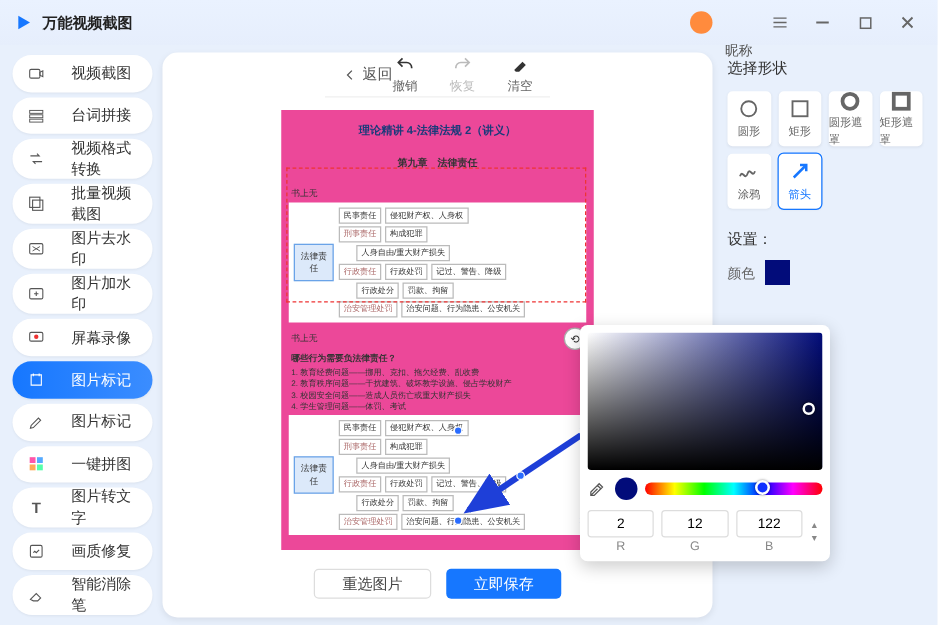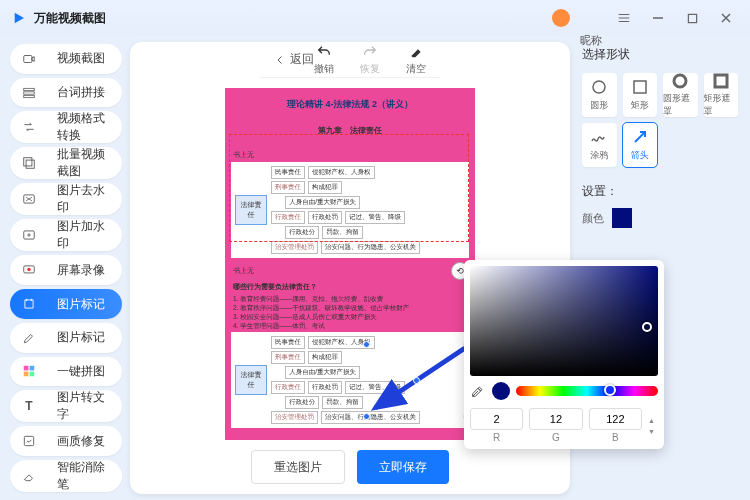--- a/index.html
+++ b/index.html
@@ -39,21 +39,21 @@
 .rows{display:flex;flex-direction:column;gap:2px;}
 .row{display:flex;gap:3px;align-items:center;}
 .tag{border:1px solid #bbb;padding:1px 3px;font-size:6.5px;background:#fff;}
 .tag.sub{color:#a66;}
 .bullets{font-size:6.5px;line-height:1.4;margin-left:2px;}
 .arrow-svg{position:absolute;pointer-events:none;}
 .blue-dot{width:7px;height:7px;background:#2a6cff;border:1px solid #fff;border-radius:50%;position:absolute;}
 .zoom-badge{position:absolute;right:6px;bottom:160px;width:18px;height:18px;border:1px solid #aaa;border-radius:50%;background:#fff;display:flex;align-items:center;justify-content:center;font-size:9px;}
 
 .ed-bottom{height:54px;display:flex;align-items:center;justify-content:center;gap:12px;}
-.btn{height:34px;border-radius:4px;padding:0 22px;font-size:12px;display:flex;align-items:center;cursor:pointer;}
+.btn{height:24px;border-radius:4px;padding:0 22px;font-size:12px;display:flex;align-items:center;cursor:pointer;}
 .btn.sec{background:#fff;border:1px solid #ddd;color:#444;}
 .btn.pri{background:#1677ff;color:#fff;}
 
 .right-panel{width:180px;padding:10px 12px;}
 .rp-title{font-size:12px;color:#333;margin-bottom:10px;}
 .shape-grid{display:grid;grid-template-columns:repeat(4,1fr);gap:6px;}
 .shape-cell{background:#fff;border-radius:4px;height:44px;display:flex;flex-direction:column;align-items:center;justify-content:center;gap:3px;cursor:pointer;font-size:9px;color:#666;box-shadow:0 1px 2px rgba(0,0,0,.05);}
 .shape-cell.active{outline:1.5px solid #1677ff;}
 .shape-ic{width:18px;height:18px;display:flex;align-items:center;justify-content:center;}
 .rp-sub{font-size:12px;color:#333;margin:16px 0 8px;}

